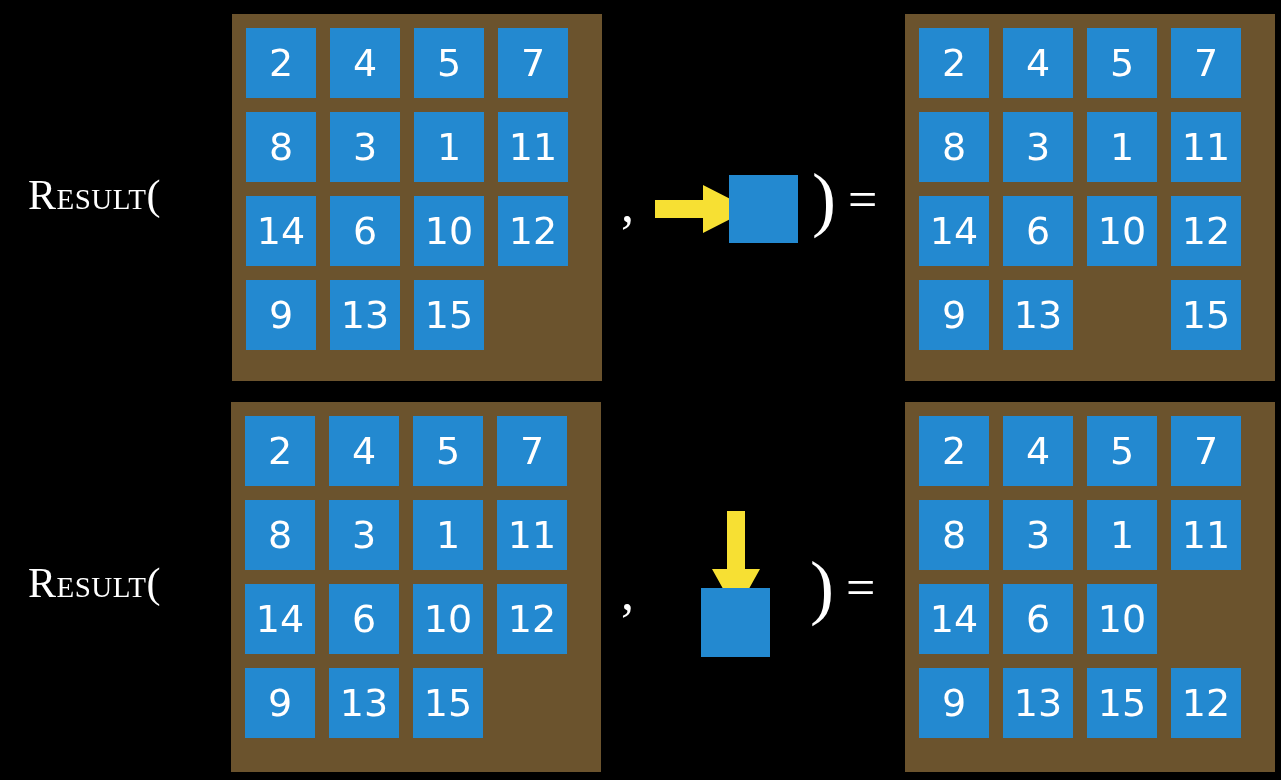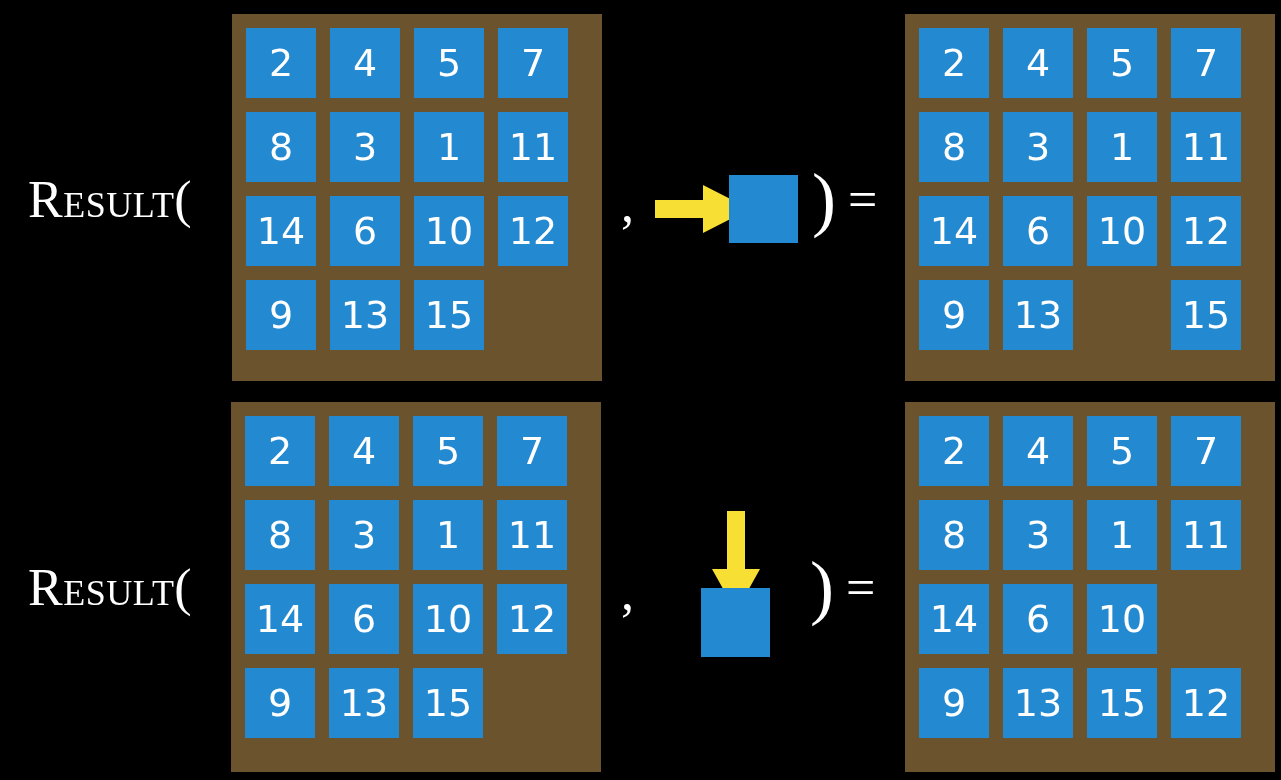--- a/index.html
+++ b/index.html
@@ -21,21 +21,21 @@
     position: absolute;
     color: #ffffff;
     font-family: "Liberation Serif", serif;
     font-variant: small-caps;
     font-weight: normal;
     white-space: nowrap;
     letter-spacing: 0.5px;
     line-height: 1;
   }
   .result-label .rl-text {
-    font-size: 52px;
+    font-size: 42px;
     margin-top: 10px;
   }
 
   
   .punct {
     position: absolute;
     color: #ffffff;
     font-family: "Liberation Serif", serif;
     line-height: 1;
     white-space: nowrap;

